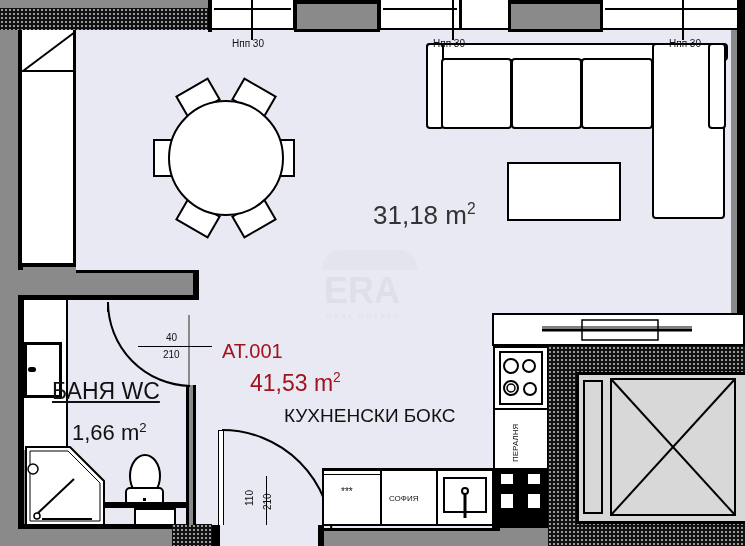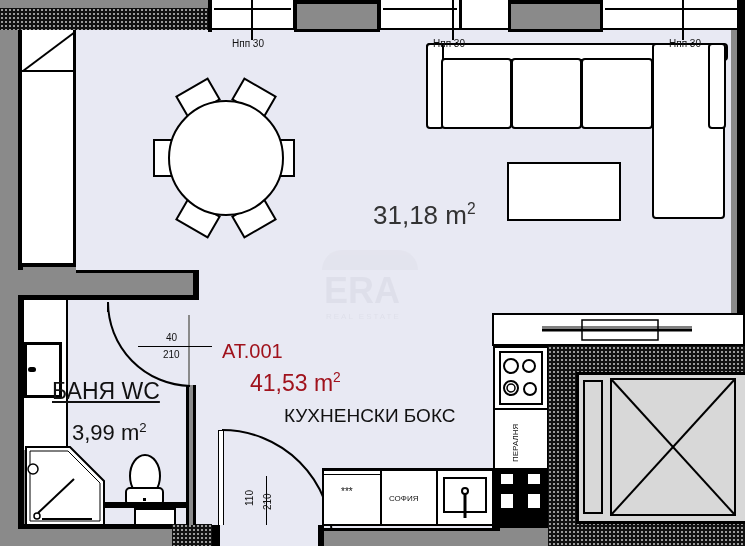--- a/index.html
+++ b/index.html
@@ -203,21 +203,21 @@
 
   <div class="label red" style="left:222px;top:340px;font-size:20px;font-weight:normal;">АТ.001</div>
   <div class="label red" style="left:222px;top:370px;font-size:23px;margin-left:28px;">
     <span>41,53 m</span><span class="sup">2</span>
   </div>
 
   <div class="label" style="left:284px;top:405px;font-size:19px;">КУХНЕНСКИ БОКС</div>
 
   <div class="label" style="left:52px;top:378px;font-size:23px;text-decoration:underline;">БАНЯ WC</div>
   <div class="label" style="left:72px;top:420px;font-size:22px;">
-    <span>3,99 m</span><span class="sup">2</span>
+    <span>1,66 m</span><span class="sup">2</span>
   </div>
 
 
   <div class="label small" style="left:166px;top:332px;">40</div>
   <div class="label small" style="left:163px;top:349px;">210</div>
   <div class="label small" style="left:244px;top:506px;transform:rotate(-90deg);transform-origin:left top;">110</div>
   <div class="label small" style="left:262px;top:510px;transform:rotate(-90deg);transform-origin:left top;">210</div>
 
   <div class="label small" style="left:341px;top:486px;">***</div>
   <div class="label tiny" style="left:389px;top:494px;">СОФИЯ</div>

